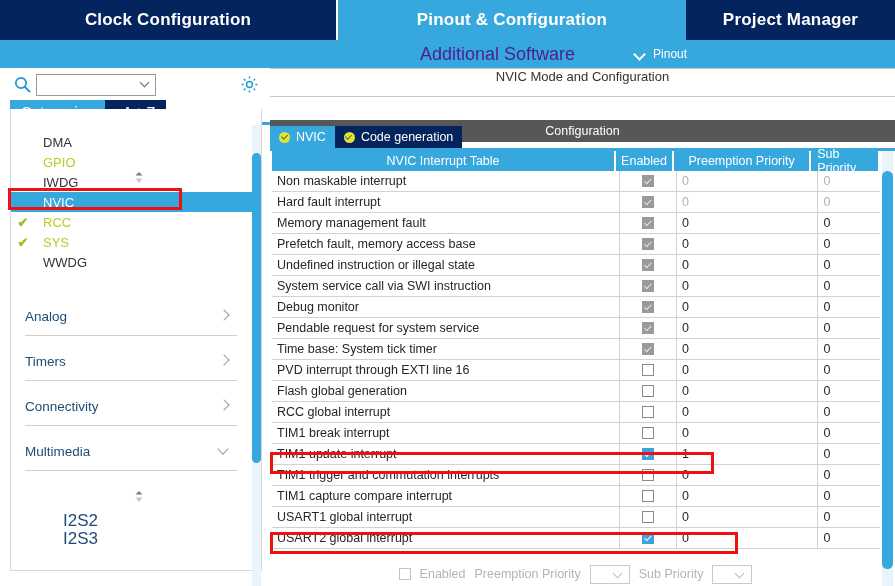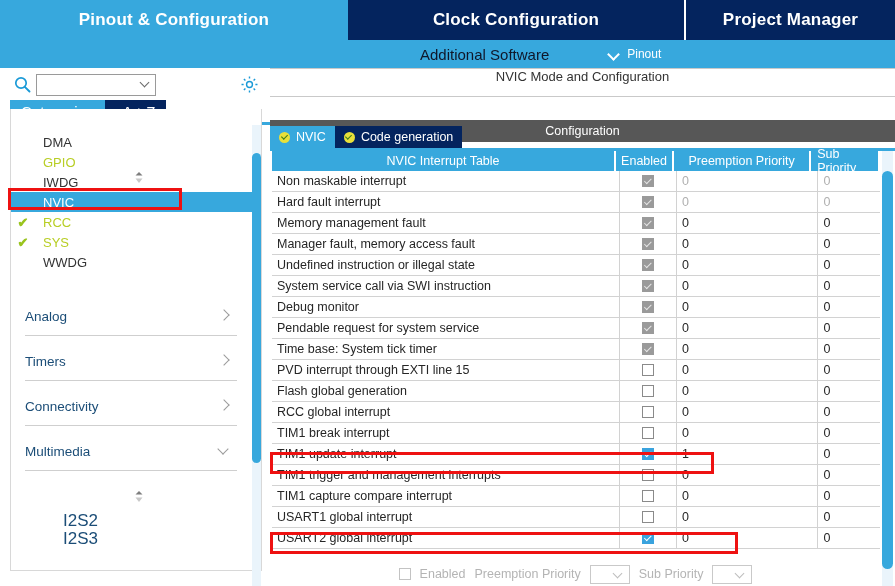--- a/index.html
+++ b/index.html
@@ -19,21 +19,21 @@
   .mtab{height:40px;display:flex;align-items:center;justify-content:center;
         color:#ffffff;font-size:17px;font-weight:bold;letter-spacing:.2px;}
   .mtab.active{background:#37a8dd;width:348px;}
   .mtab.dark{background:#04245e;}
   .mtab.t2{width:336px;border-right:2px solid #ffffff;}
   .mtab.t3{flex:1;}
 
   
   .subbar{position:absolute;left:0;top:40px;width:895px;height:28px;background:#37a8dd;}
   .subbar .right{position:absolute;left:270px;top:0;width:625px;height:28px;display:flex;align-items:center;}
-  .sub-item{color:#0f172a;font-size:15px;}
+  .sub-item{color:#4c1d95;font-size:18px;}
   .sub-add{margin-left:150px;}
   .sub-pin{margin-left:60px;display:flex;align-items:center;gap:7px;color:#ffffff;}
   .chev{display:inline-block;width:11px;height:11px;position:relative;}
   .chev::after{content:"";position:absolute;left:0;top:1px;width:7px;height:7px;
     border-right:2px solid #ffffff;border-bottom:2px solid #ffffff;transform:rotate(45deg);}
 
   
   .left{position:absolute;left:0;top:68px;width:270px;height:518px;background:#ffffff;}
   .searchrow{position:absolute;left:0;top:0;width:270px;height:32px;}
   .mag{position:absolute;left:14px;top:8px;width:17px;height:17px;}
@@ -143,25 +143,25 @@
 
   
   .redbox{position:absolute;border:3px solid #ee1111;box-sizing:border-box;pointer-events:none;}
 </style>
 </head>
 <body>
 
 <div class="app">
 
   <div class="main-tabs">
+    <div class="mtab dark t2">
+      <span>Clock Configuration</span>
+    </div>
     <div class="mtab active">
       <span>Pinout &amp; Configuration</span>
-    </div>
-    <div class="mtab dark t2">
-      <span>Clock Configuration</span>
     </div>
     <div class="mtab dark t3">
       <span>Project Manager</span>
     </div>
   </div>
 
   <div class="subbar">
     <div class="right">
       <span class="sub-item sub-add">Additional Software</span>
       <span class="sub-pin">
@@ -335,21 +335,21 @@
           </div>
           <div class="trow">
             <div class="td c1">Memory management fault</div>
             <div class="td c2">
               <span class="cb locked"></span>
             </div>
             <div class="td c3">0</div>
             <div class="td c4">0</div>
           </div>
           <div class="trow">
-            <div class="td c1">Manager fault, memory access fault</div>
+            <div class="td c1">Prefetch fault, memory access base</div>
             <div class="td c2">
               <span class="cb locked"></span>
             </div>
             <div class="td c3">0</div>
             <div class="td c4">0</div>
           </div>
           <div class="trow">
             <div class="td c1">Undefined instruction or illegal state</div>
             <div class="td c2">
               <span class="cb locked"></span>
@@ -383,21 +383,21 @@
           </div>
           <div class="trow">
             <div class="td c1">Time base: System tick timer</div>
             <div class="td c2">
               <span class="cb locked"></span>
             </div>
             <div class="td c3">0</div>
             <div class="td c4">0</div>
           </div>
           <div class="trow">
-            <div class="td c1">PVD interrupt through EXTI line 15</div>
+            <div class="td c1">PVD interrupt through EXTI line 16</div>
             <div class="td c2">
               <span class="cb"></span>
             </div>
             <div class="td c3">0</div>
             <div class="td c4">0</div>
           </div>
           <div class="trow">
             <div class="td c1">Flash global generation</div>
             <div class="td c2">
               <span class="cb"></span>
@@ -423,21 +423,21 @@
           </div>
           <div class="trow">
             <div class="td c1">TIM1 update interrupt</div>
             <div class="td c2">
               <span class="cb on"></span>
             </div>
             <div class="td c3">1</div>
             <div class="td c4">0</div>
           </div>
           <div class="trow">
-            <div class="td c1">TIM1 trigger and management interrupts</div>
+            <div class="td c1">TIM1 trigger and commutation interrupts</div>
             <div class="td c2">
               <span class="cb"></span>
             </div>
             <div class="td c3">0</div>
             <div class="td c4">0</div>
           </div>
           <div class="trow">
             <div class="td c1">TIM1 capture compare interrupt</div>
             <div class="td c2">
               <span class="cb"></span>

